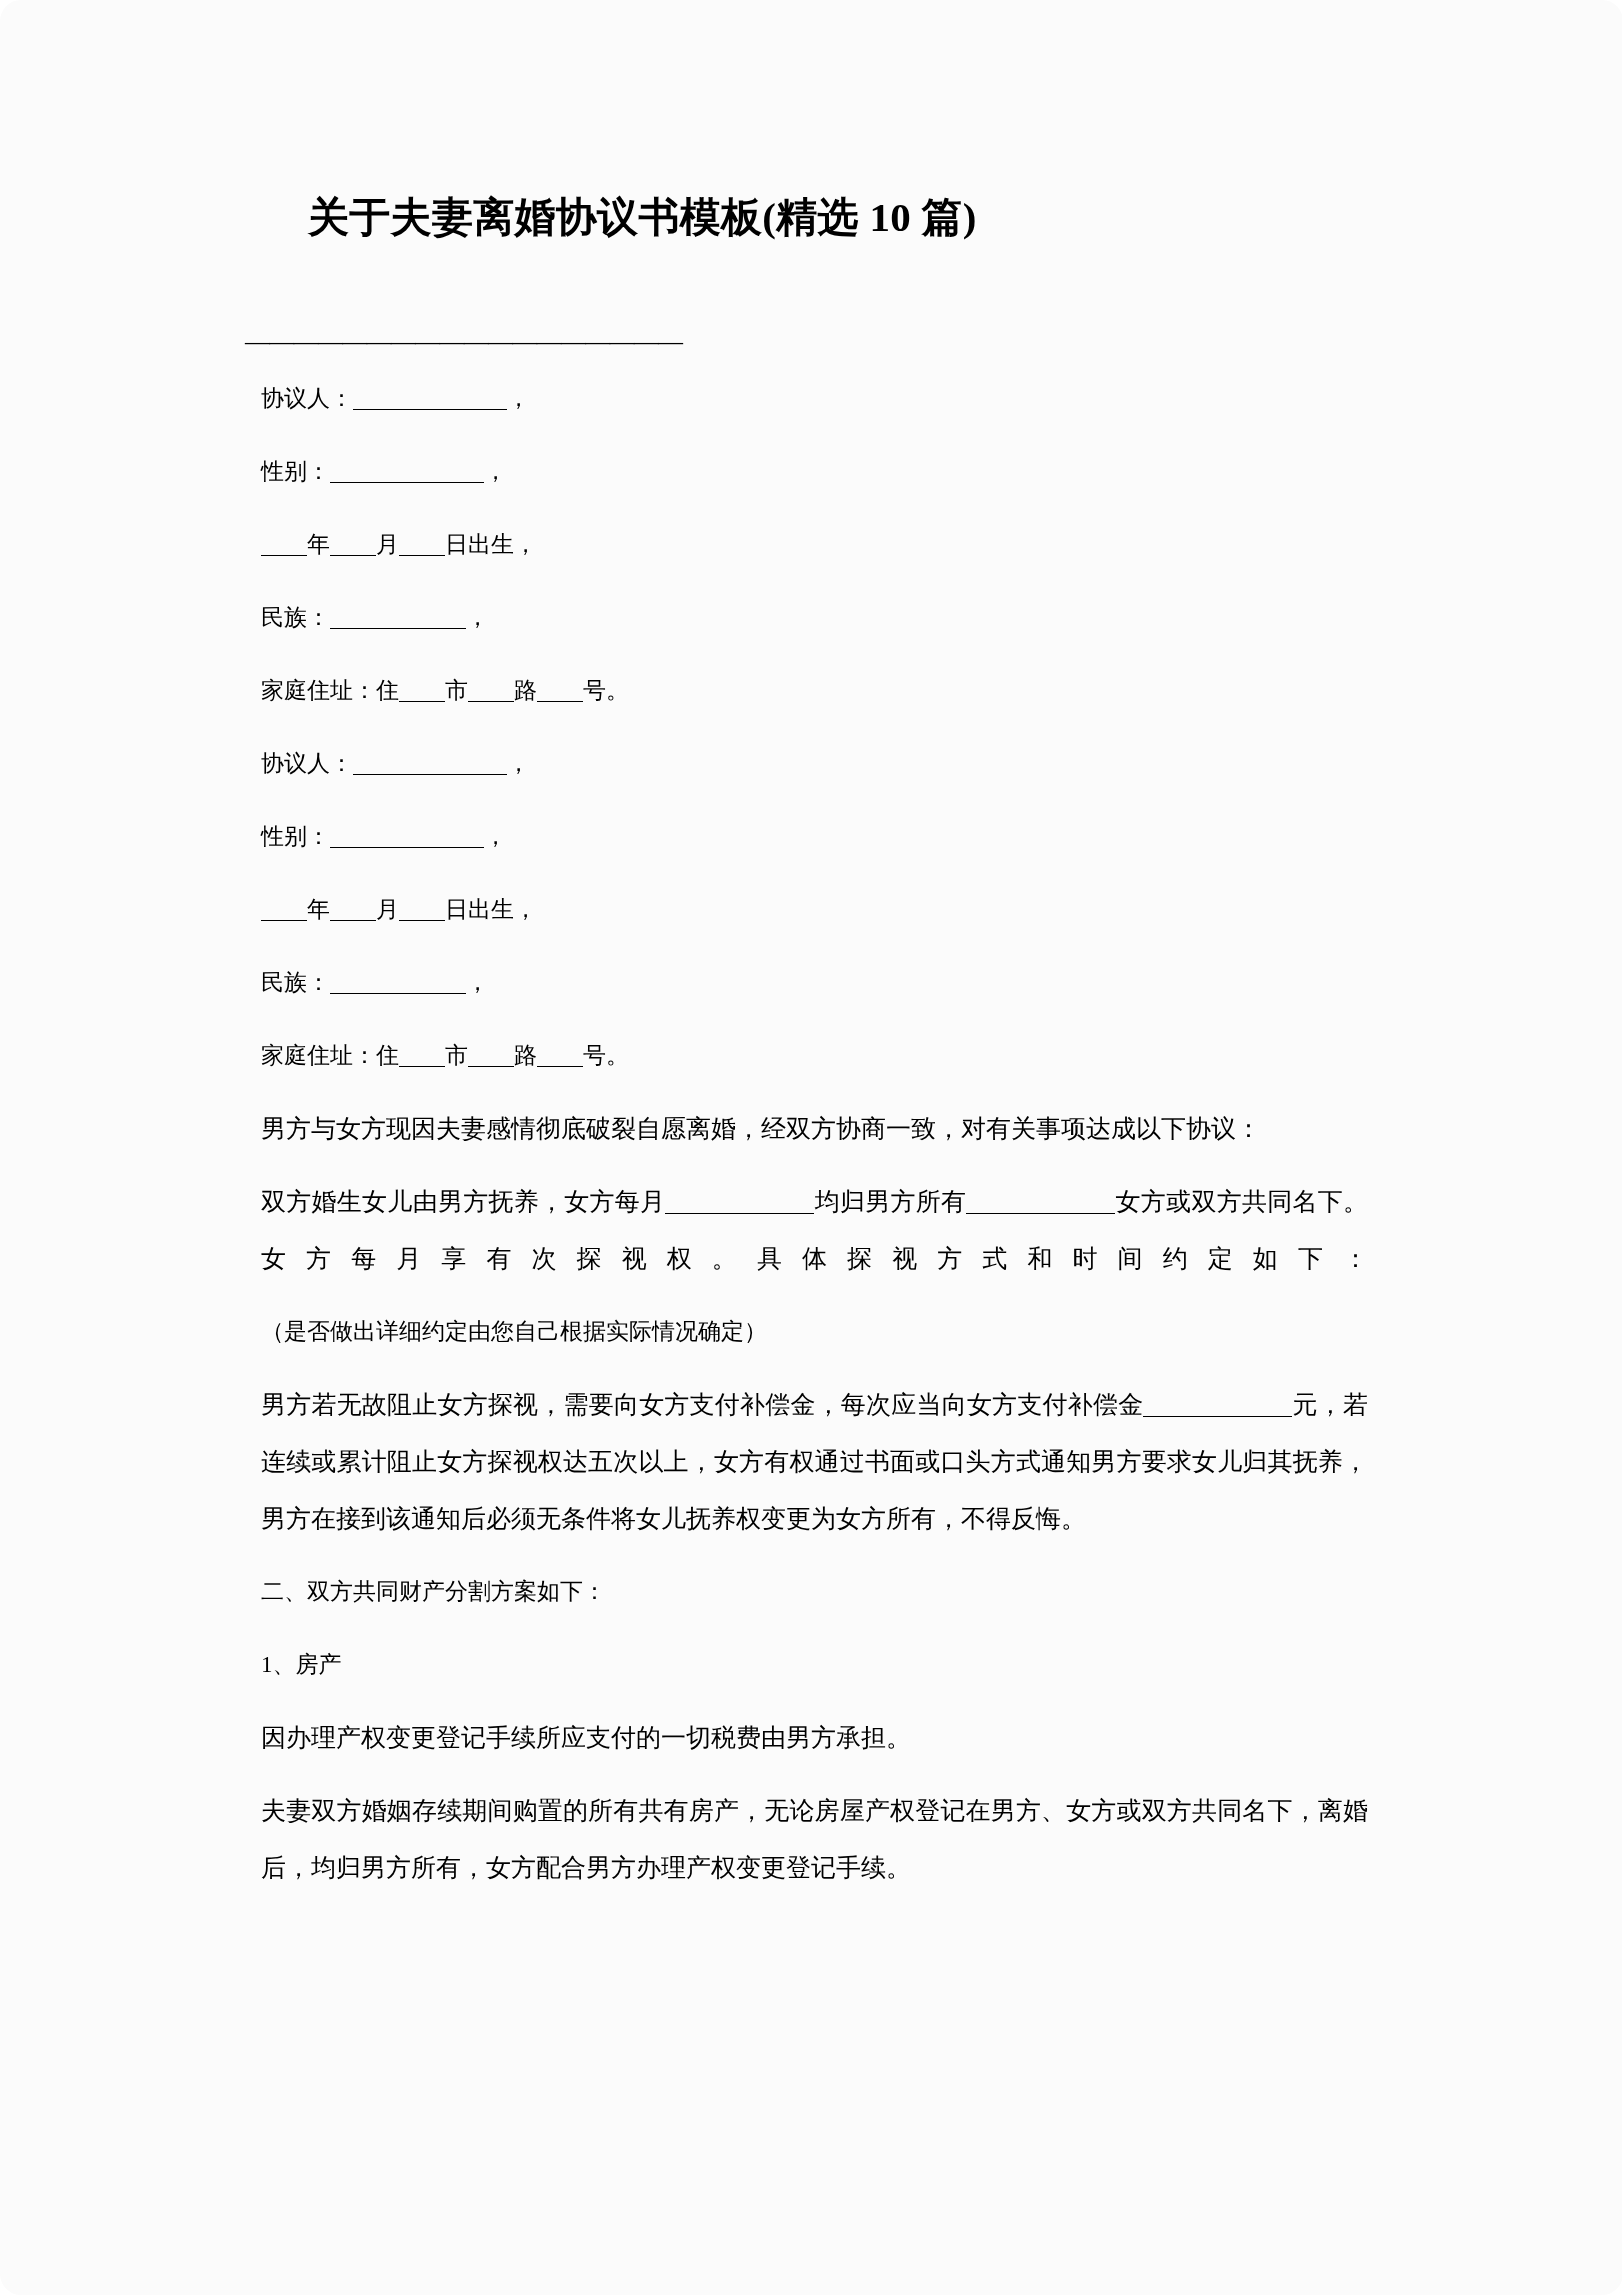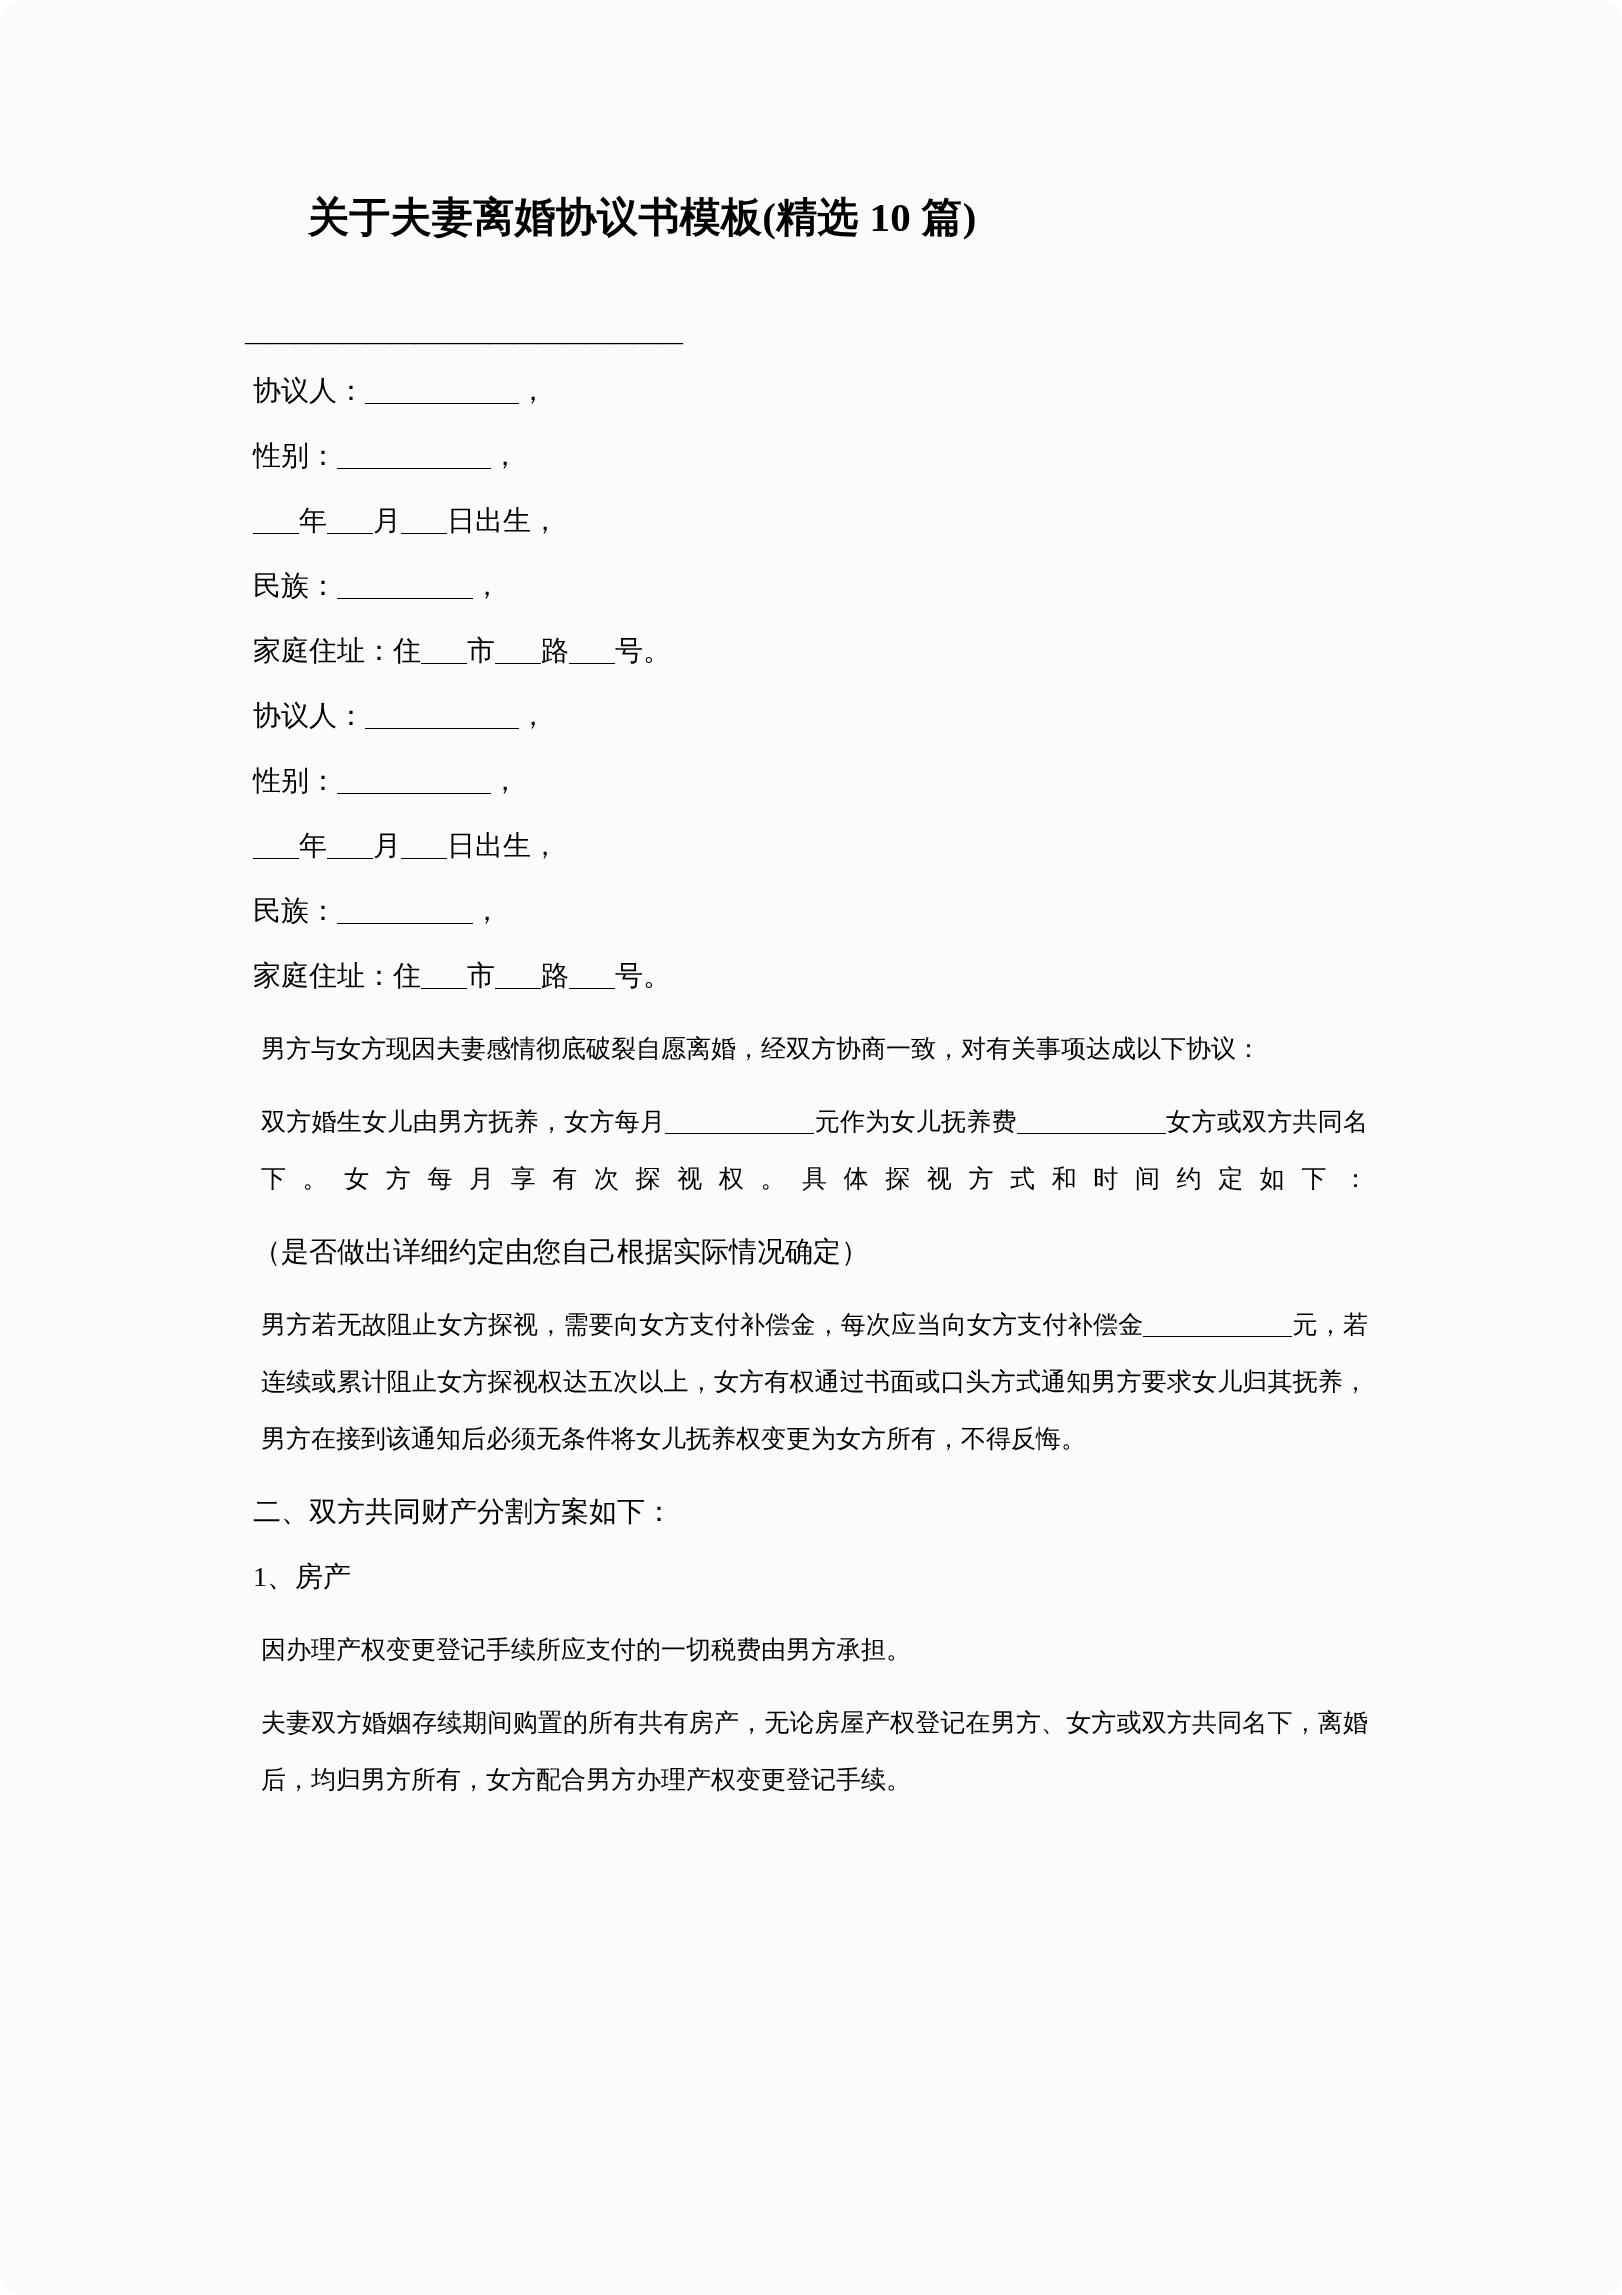--- a/index.html
+++ b/index.html
@@ -45,23 +45,23 @@
     font-size: 25px;
     line-height: 1;
     margin: 0;
     padding-top: 88px;
     letter-spacing: -0.7px;
     white-space: nowrap;
   }
 
   
   .line {
-    font-size: 28px;
+    font-size: 23px;
     line-height: 57px;
-    margin: 8px;
+    margin: 16px;
     white-space: nowrap;
   }
 
   
   .para {
     font-size: 25px;
     line-height: 57px;
     margin: 16px;
     text-align: justify;
     text-justify: inter-character;
@@ -133,21 +133,21 @@
       </div>
 
       <div class="line">
         <span>家庭住址：住</span><span class="blank w-short"></span><span>市</span><span class="blank w-short"></span><span>路</span><span class="blank w-short"></span><span>号。</span>
       </div>
     </div>
 
     <p class="para">男方与女方现因夫妻感情彻底破裂自愿离婚，经双方协商一致，对有关事项达成以下协议：</p>
 
 
-    <p class="para spread"><span>双方婚生女儿由男方抚养，女方每月</span><span class="blank w-body"></span><span>元作为女儿抚养费</span><span class="blank w-body"></span><span>女方或双方共同名下。女方每月享有次探视权。具体探视方式和时间约定如下：</span></p>
+    <p class="para spread"><span>双方婚生女儿由男方抚养，女方每月</span><span class="blank w-body"></span><span>均归男方所有</span><span class="blank w-body"></span><span>女方或双方共同名下。女方每月享有次探视权。具体探视方式和时间约定如下：</span></p>
 
     <p class="line">（是否做出详细约定由您自己根据实际情况确定）</p>
 
     <p class="para"><span>男方若无故阻止女方探视，需要向女方支付补偿金，每次应当向女方支付补偿金</span><span class="blank w-body"></span><span>元，若连续或累计阻止女方探视权达五次以上，女方有权通过书面或口头方式通知男方要求女儿归其抚养，男方在接到该通知后必须无条件将女儿抚养权变更为女方所有，不得反悔。</span></p>
 
     <p class="line">二、双方共同财产分割方案如下：</p>
 
     <p class="line">1、房产</p>
 
     <p class="para">因办理产权变更登记手续所应支付的一切税费由男方承担。</p>

